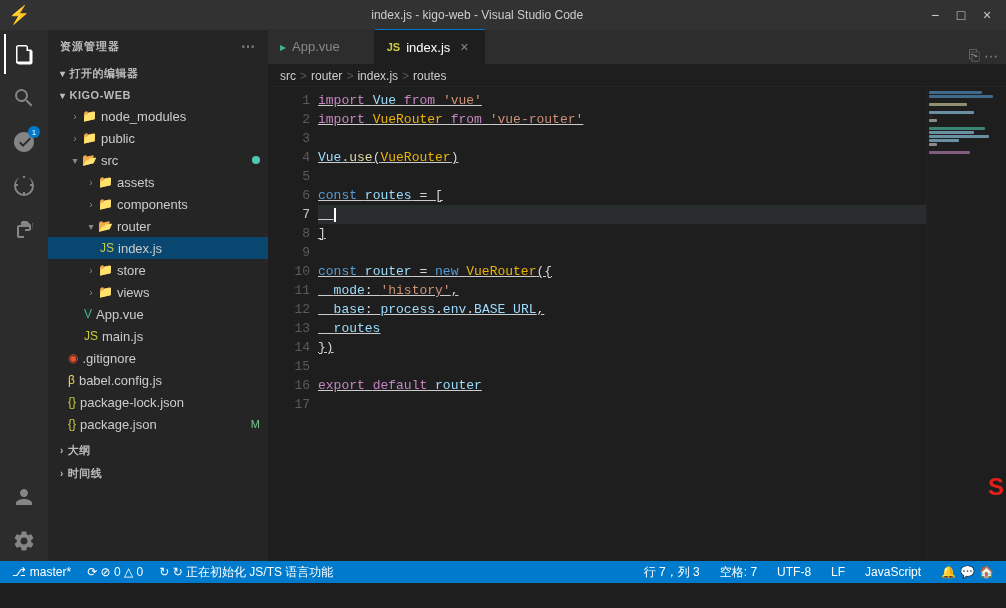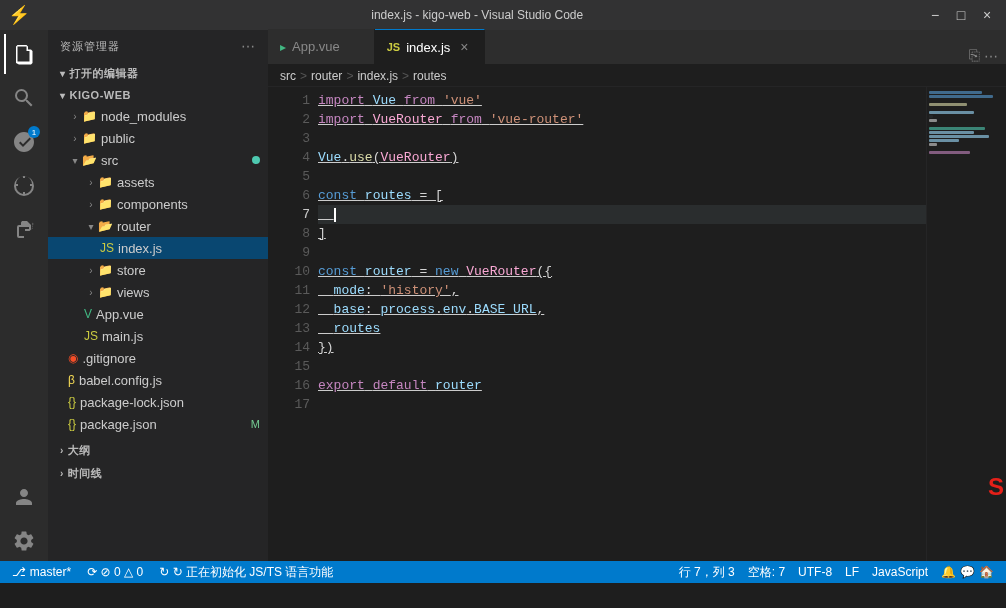--- a/index.html
+++ b/index.html
@@ -91,21 +91,21 @@
     #sidebar {
       width: 220px;
       background: #252526;
       display: flex;
       flex-direction: column;
       overflow: hidden;
     }
     #sidebar-header {
       padding: 8px 12px;
       font-size: 11px;
-      font-weight: 400;
+      font-weight: 700;
       text-transform: uppercase;
       color: #bbbbbb;
       letter-spacing: 1px;
       display: flex;
       align-items: center;
       justify-content: space-between;
       text-align: right;
     }
     #sidebar-header .header-icons { display: flex; gap: 4px; color: #888; }
     #sidebar-header .header-icons span { cursor: pointer; font-size: 14px; }
@@ -243,21 +243,21 @@
       animation: blink 1s infinite;
     }
     @keyframes blink { 0%,50%{opacity:1} 51%,100%{opacity:0} }
 
     
     .kw { color: #c586c0; }       
     .kw2 { color: #569cd6; }      
     .fn { color: #dcdcaa; }       
     .str { color: #ce9178; }      
     .var { color: #9cdcfe; }      
-    .cls { color: #f9a8d4; }       
+    .cls { color: #eab308; }       
     .plain { color: #d4d4d4; }    
     .prop { color: #9cdcfe; }
 
     
     #minimap {
       width: 80px;
       background: #1e1e1e;
       border-left: 1px solid #252526;
       position: relative;
       overflow: hidden;
@@ -268,21 +268,21 @@
       height: 22px;
       background: #007acc;
       display: flex;
       align-items: center;
       padding: 0 8px;
       gap: 8px;
       font-size: 12px;
       color: #ffffff;
     }
     #status-bar .status-left { display: flex; align-items: center; gap: 8px; }
-    #status-bar .status-right { margin-left: auto; display: flex; align-items: center; gap: 5px; }
+    #status-bar .status-right { margin-left: auto; display: flex; align-items: center; gap: 12px; }
     #status-bar .status-item { cursor: pointer; padding: 0 4px; }
     #status-bar .branch-item { display: flex; align-items: center; gap: 4px; }
 
     .minimap-code {
       position: absolute;
       top: 0; right: 0; left: 0;
       padding: 4px 2px;
     }
     .mini-line {
       height: 3px;

